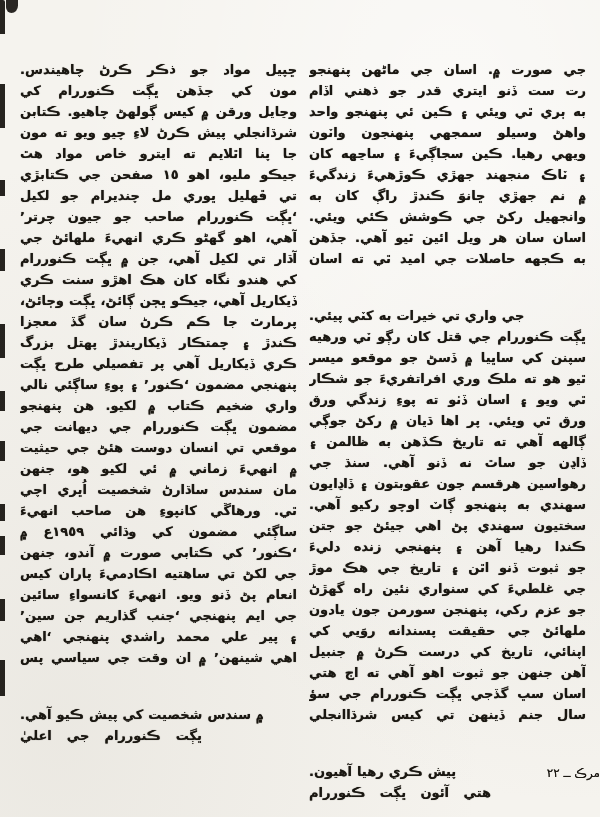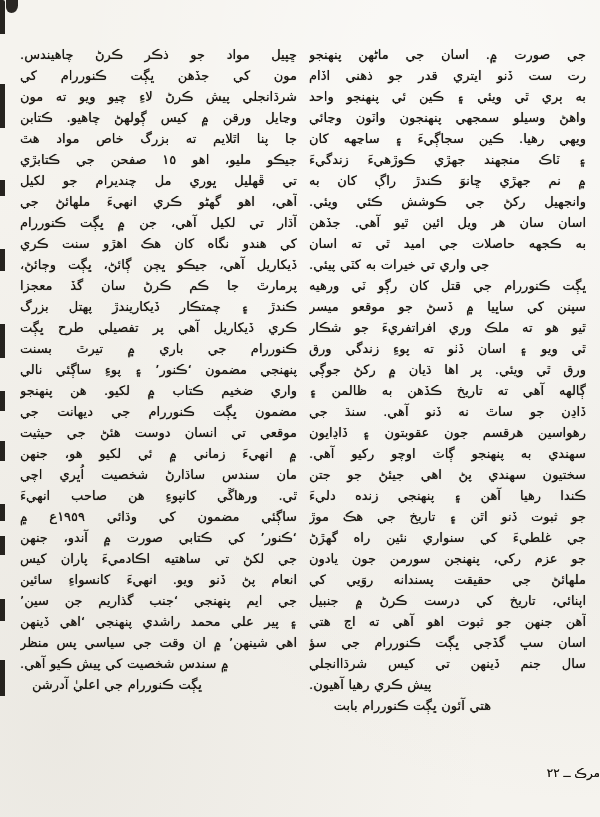--- a/index.html
+++ b/index.html
@@ -7,31 +7,31 @@
     position:relative;width:600px;height:817px;overflow:hidden;
     background:
       radial-gradient(ellipse at 75% 15%, rgba(255,255,255,.55), rgba(255,255,255,0) 60%),
       radial-gradient(ellipse at 10% 90%, rgba(190,185,172,.18), rgba(190,185,172,0) 55%),
       radial-gradient(ellipse at 95% 60%, rgba(196,192,180,.15), rgba(196,192,180,0) 45%),
       #f5f3ee;
     font-family:"DejaVu Sans", sans-serif;
     color:#1a1711;
   }
   .col{
-    position:absolute;top:44px;direction:rtl;
+    position:absolute;top:59px;direction:rtl;font-weight:bold;
   }
   .col-first{left:309px;width:277px;}   
   .col-second{left:20px;width:277px;}   
   .line{
     font-size:13px;line-height:21px;height:21px;overflow:hidden;
     text-align:justify;text-align-last:justify;
     text-shadow:0 0 .7px rgba(26,23,17,.8);
     word-spacing:.5px;
   }
-  .line.end{text-align-last:left;}
+  .line.end{text-align-last:left;margin-top:36px;}
   .line.indent{
     text-align-last:right;padding-right:95px;box-sizing:border-box;
   }
   .footer{
     position:absolute;left:0;right:0;top:766px;height:22px;
     text-align:right;direction:rtl;font-size:12px;color:#1a1711;
     text-shadow:0 0 .6px rgba(26,23,17,.8);
     letter-spacing:1px;
   }
   
@@ -132,48 +132,48 @@
 
       <div class="line indent">هتي آئون ڀڳت ڪنوررام بابت</div>
     </div>
 
   <div class="col col-second">
 
       <div class="line">ڇپيل مواد جو ذڪر ڪرڻ چاهيندس.</div>
 
       <div class="line">مون کي جڏهن ڀڳت ڪنوررام کي</div>
 
+      <div class="line">وڃايل ورقن ۾ کيس ڳولهڻ چاهيو. ڪتابن</div>
+
       <div class="line">شرڌانجلي پيش ڪرڻ لاءِ چيو ويو ته مون</div>
 
-      <div class="line">وڃايل ورقن ۾ کيس ڳولهڻ چاهيو. ڪتابن</div>
-
-      <div class="line">جا پنا اٿلايم ته بزرگ خاص مواد هٿ</div>
+      <div class="line">جا پنا اٿلايم ته ايترو خاص مواد هٿ</div>
 
 
       <div class="line">جيڪو مليو، اهو ١٥ صفحن جي ڪتابڙي</div>
 
       <div class="line">تي ڦهليل ڀوري مل چنديرام جو لکيل</div>
 
+      <div class="line">‘ڀڳت ڪنوررام صاحب جو جيون چرتر’</div>
 
 
       <div class="line">آهي، اهو گهڻو ڪري انهيءَ ملهائڻ جي</div>
 
       <div class="line">آڌار تي لکيل آهي، جن ۾ ڀڳت ڪنوررام</div>
 
       <div class="line">کي هندو نگاه کان هڪ اهڙو سنت ڪري</div>
 
       <div class="line">ڏيکاريل آهي، جيڪو ڀڄن ڳائڻ، ڀڳت وڄائڻ،</div>
 
       <div class="line">پرمارٿ جا ڪم ڪرڻ سان گڏ معجزا</div>
 
       <div class="line">ڪندڙ ۽ چمتڪار ڏيکاريندڙ پهتل بزرگ</div>
 
       <div class="line">ڪري ڏيکاريل آهي پر تفصيلي طرح ڀڳت</div>
 
-      <div class="line">ڪنوررام جي باري ۾ تيرٿ بسنت</div>
 
       <div class="line">پنهنجي مضمون ‘ڪنور’ ۽ پوءِ ساڳئي نالي</div>
 
       <div class="line">واري ضخيم ڪتاب ۾ لکيو. هن پنهنجو</div>
 
       <div class="line">مضمون ڀڳت ڪنوررام جي ديهانت جي</div>
 
       <div class="line">موقعي تي انسان دوست هئڻ جي حيثيت</div>
 
       <div class="line">۾ انهيءَ زماني ۾ ئي لکيو هو، جنهن</div>

